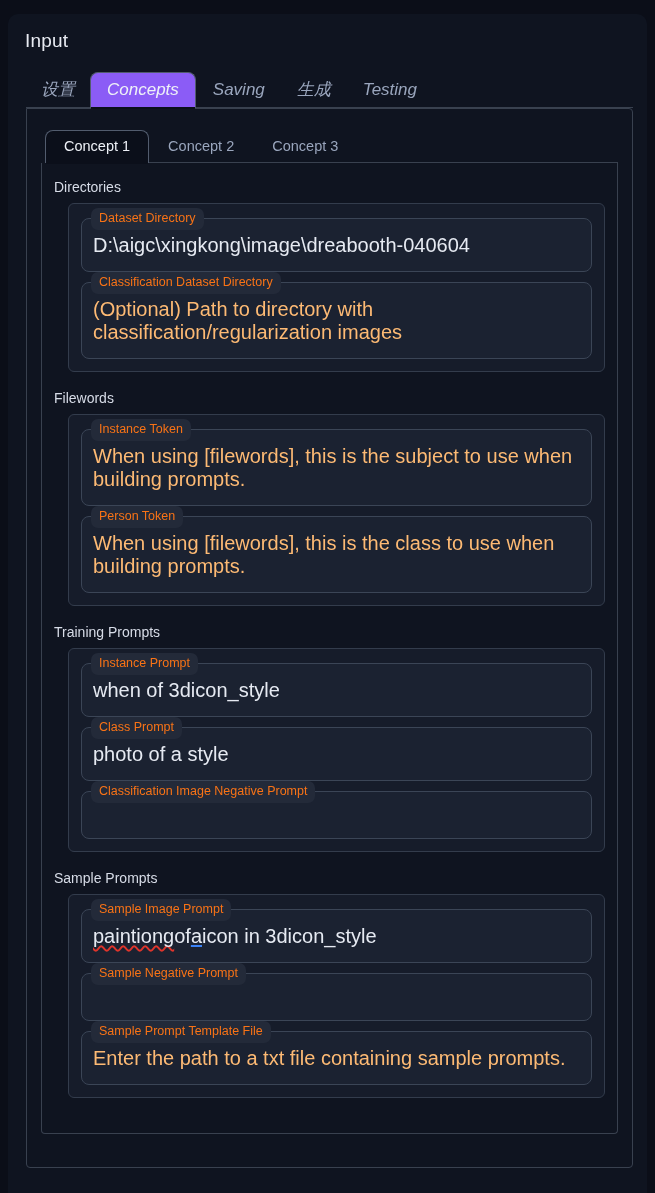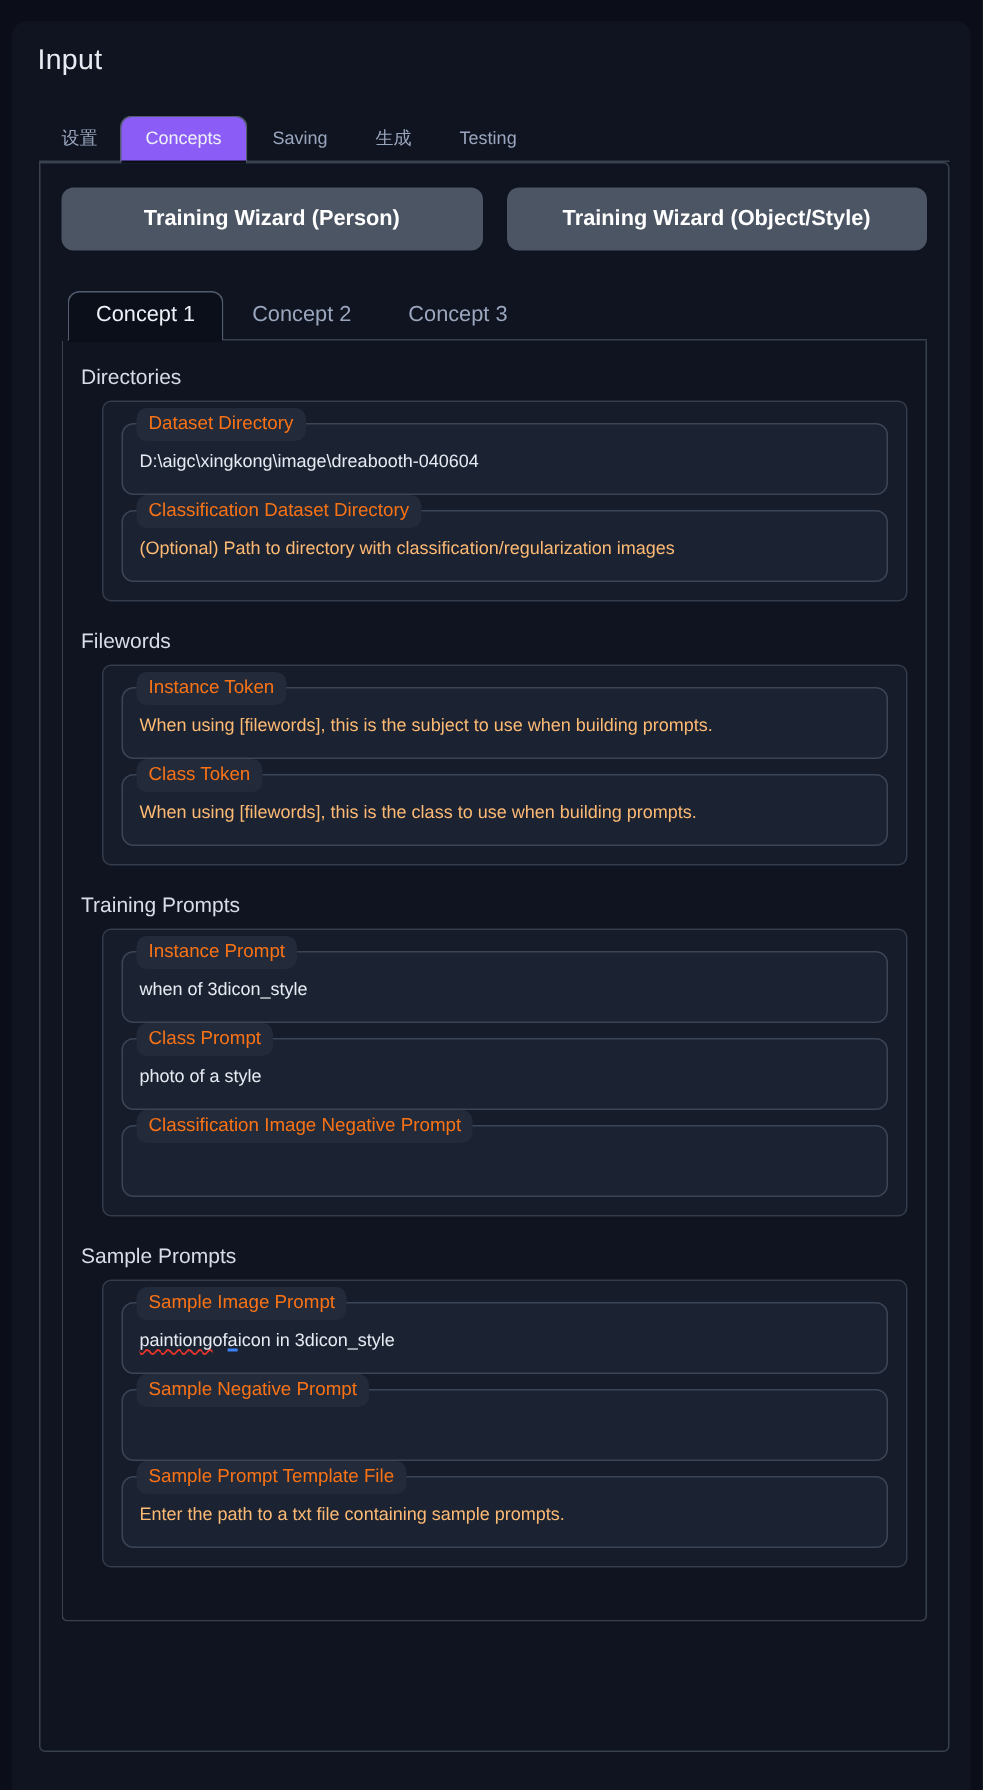--- a/index.html
+++ b/index.html
@@ -43,28 +43,29 @@
   .tabstrip::after {
     content: "";
     position: absolute;
     left: 18px; right: 14px; bottom: 0;
     height: 1px;
     background: #39414f;
   }
   .tab {
     position: relative;
     z-index: 2;
-    font-size: 12px;
+    font-size: 17px;
     color: #9aa6bd;
     padding: 8px 16px 10px 16px;
     line-height: 1;
     white-space: nowrap;
     border: 1px solid transparent;
     border-bottom: none;
     border-radius: 8px 8px 0 0;
+    font-style: italic;
   }
   .tab.cjk { padding-left: 14px; padding-right: 14px; }
   .tab.active {
     color: #eef1f7;
     background: #8b5cf6;
     border-color: #4b5costume;
     border-color: #525c6e;
   }
   .tab.active::after {
     content: "";
@@ -185,21 +186,21 @@
     border-radius: 7px;
     white-space: nowrap;
   }
 
   .field-box {
     border: 1px solid #3b4556;
     border-radius: 8px;
     background: #1b2231;
     padding: 15px 11px 14px 11px;
     min-height: 48px;
-    font-size: 12px;
+    font-size: 20px;
     color: #e6eaf2;
     display: flex;
     align-items: center;
     cursor: text;
   }
   .field-box.empty { min-height: 48px; }
   .field-box .ph { color: #fdba74; }
 
   
   .misspell {
@@ -223,24 +224,20 @@
   <div class="tabstrip">
     <div class="tab cjk">设置</div>
     <div class="tab active">Concepts</div>
     <div class="tab">Saving</div>
     <div class="tab cjk">生成</div>
     <div class="tab">Testing</div>
   </div>
 
   <div class="tabbody">
 
-    <div class="wizard-row">
-      <button class="wizard-btn">Training Wizard (Person)</button>
-      <button class="wizard-btn">Training Wizard (Object/Style)</button>
-    </div>
 
     <div class="concept-strip">
       <div class="ctab active">Concept 1</div>
       <div class="ctab">Concept 2</div>
       <div class="ctab">Concept 3</div>
     </div>
 
     <div class="concept-panel">
 
       <div class="section-title">Directories</div>
@@ -259,21 +256,21 @@
 
       <div class="section-title spaced">Filewords</div>
       <div class="group">
         <div class="field">
           <div class="field-label">Instance Token</div>
           <div class="field-box">
               <span class="ph">When using [filewords], this is the subject to use when building prompts.</span>
             </div>
         </div>
         <div class="field">
-          <div class="field-label">Class Token</div>
+          <div class="field-label">Person Token</div>
           <div class="field-box">
               <span class="ph">When using [filewords], this is the class to use when building prompts.</span>
             </div>
         </div>
       </div>
 
       <div class="section-title spaced">Training Prompts</div>
       <div class="group">
         <div class="field">
           <div class="field-label">Instance Prompt</div>

